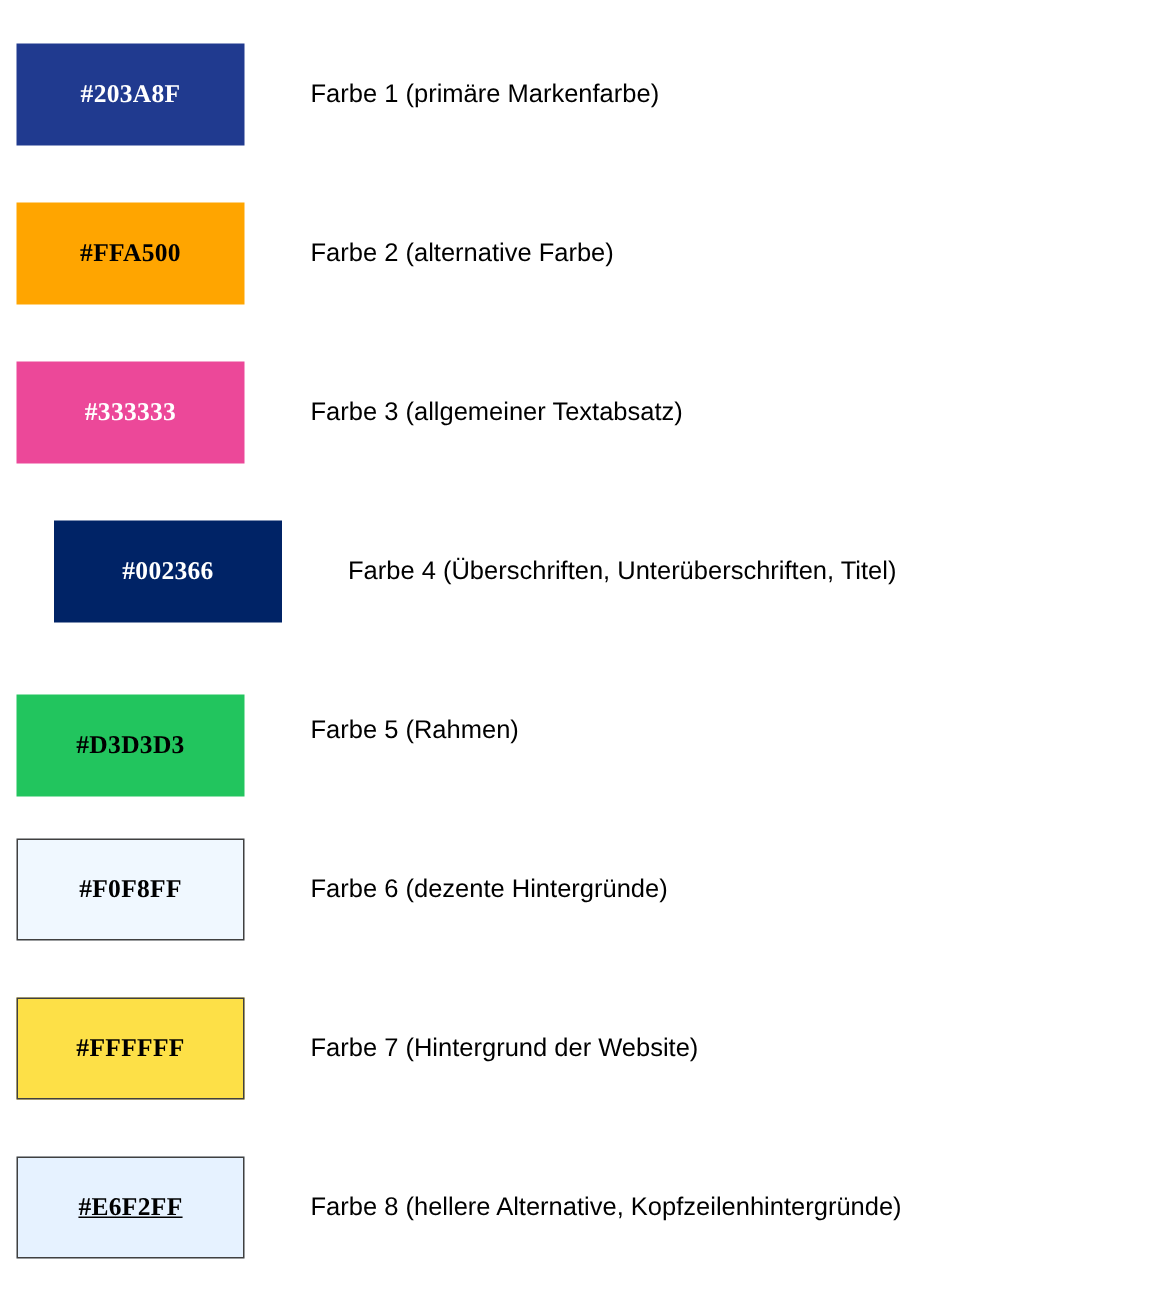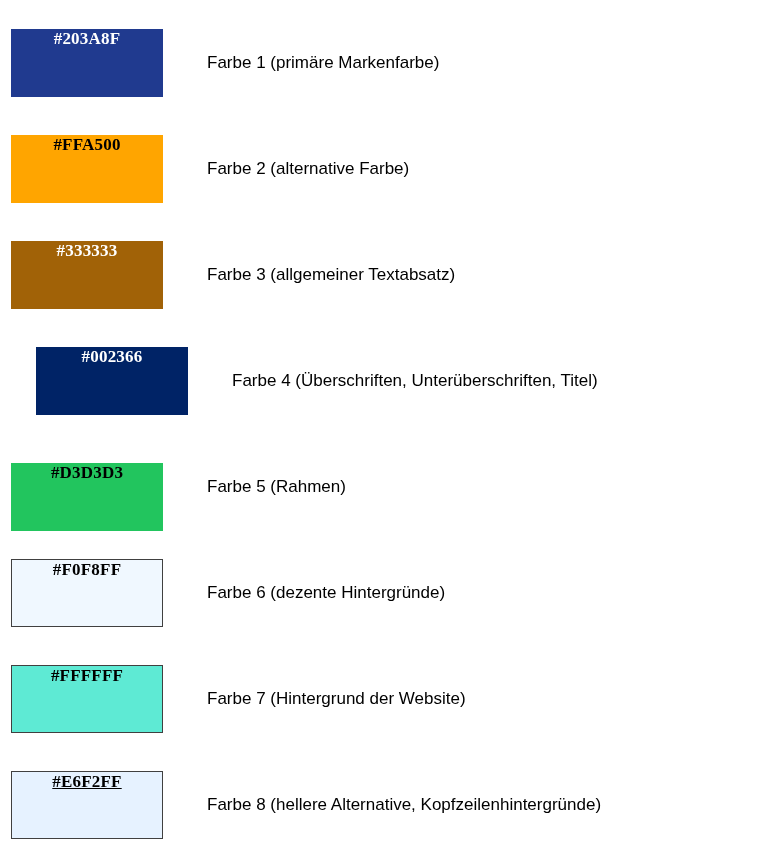--- a/index.html
+++ b/index.html
@@ -21,21 +21,21 @@
     display: flex;
     align-items: center;
     height: 106px;
   }
   .swatch {
     width: 152px;
     min-width: 152px;
     height: 68px;
     margin-left: 11px;
     display: flex;
-    align-items: flex-start;
+    align-items: center;
     justify-content: center;
     box-sizing: border-box;
   }
   .swatch-label {
     font-family: "Liberation Serif", serif;
     font-weight: bold;
     font-size: 17px;
     letter-spacing: 0.2px;
   }
   .swatch-desc {
@@ -60,21 +60,21 @@
     </div>
     <div class="swatch-desc">Farbe 1 (primäre Markenfarbe)</div>
   </div>
   <div class="swatch-row">
     <div class="swatch" style="background: rgb(255, 165, 0);">
       <span class="swatch-label" style="color: rgb(0, 0, 0);">#FFA500</span>
     </div>
     <div class="swatch-desc">Farbe 2 (alternative Farbe)</div>
   </div>
   <div class="swatch-row">
-    <div class="swatch" style="background: #a16207;">
+    <div class="swatch" style="background: #ec4899;">
       <span class="swatch-label" style="color: rgb(255, 255, 255);">#333333</span>
     </div>
     <div class="swatch-desc">Farbe 3 (allgemeiner Textabsatz)</div>
   </div>
   <div class="swatch-row">
     <div class="swatch" style="background: rgb(0, 35, 102); margin-left: 36px;">
       <span class="swatch-label" style="color: rgb(255, 255, 255);">#002366</span>
     </div>
     <div class="swatch-desc">Farbe 4 (Überschriften, Unterüberschriften, Titel)</div>
   </div>
@@ -84,21 +84,21 @@
     </div>
     <div class="swatch-desc">Farbe 5 (Rahmen)</div>
   </div>
   <div class="swatch-row">
     <div class="swatch bordered" style="background: rgb(240, 248, 255);">
       <span class="swatch-label" style="color: rgb(0, 0, 0);">#F0F8FF</span>
     </div>
     <div class="swatch-desc">Farbe 6 (dezente Hintergründe)</div>
   </div>
   <div class="swatch-row">
-    <div class="swatch bordered" style="background: #5eead4;">
+    <div class="swatch bordered" style="background: #fde047;">
       <span class="swatch-label" style="color: rgb(0, 0, 0);">#FFFFFF</span>
     </div>
     <div class="swatch-desc">Farbe 7 (Hintergrund der Website)</div>
   </div>
   <div class="swatch-row">
     <div class="swatch bordered" style="background: rgb(230, 242, 255); text-decoration: underline;">
       <span class="swatch-label" style="color: rgb(0, 0, 0);">#E6F2FF</span>
     </div>
     <div class="swatch-desc">Farbe 8 (hellere Alternative, Kopfzeilenhintergründe)</div>
   </div>

